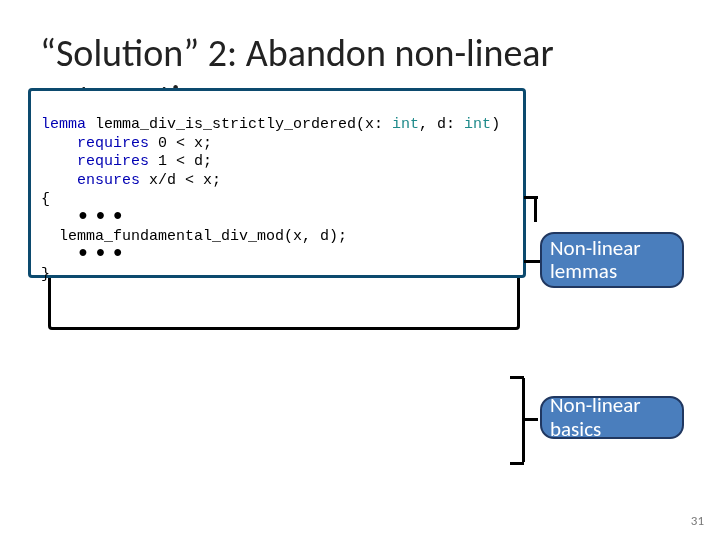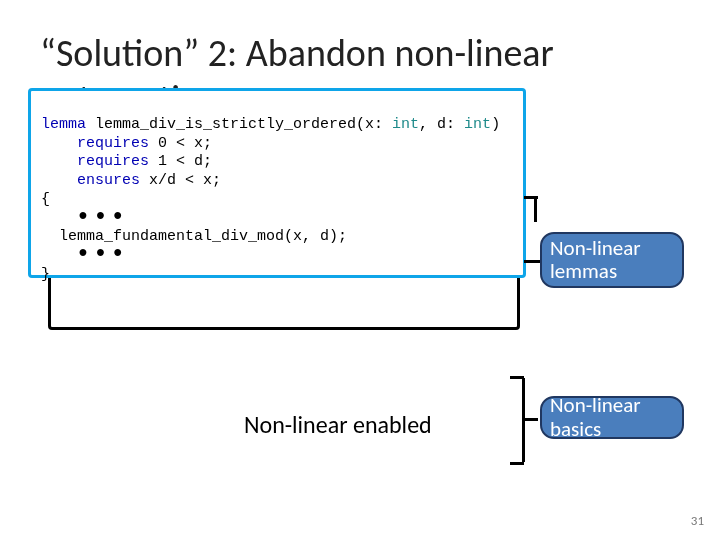--- a/index.html
+++ b/index.html
@@ -56,21 +56,21 @@
     margin-top: 2px;
   }
   
   .codebox-front {
     position: absolute;
     top: 88px;
     left: 28px;
     width: 498px;
     height: 190px;
     background: #fff;
-    border: 3px solid #0ea5e9;
+    border: 3px solid #0c4a6e;
     border-radius: 4px;
     font-family: Consolas, "Courier New", monospace;
     font-size: 15px;
     line-height: 1.25;
     padding: 6px 10px;
     white-space: pre;
     color: #000;
   }
   .kw { color: #0000b3; }
   .ty { color: #1e8a8a; }
@@ -183,21 +183,20 @@
 <span>}</span></div>
 
 
   <div class="line l-top-h"></div>
   <div class="line l-top-v"></div>
   <div class="line l-mid-h"></div>
 
   <div class="pill pill-lemmas">Non-linear lemmas</div>
   <div class="pill pill-basics">Non-linear basics</div>
 
-  <div class="enabled-label">Non-linear enabled</div>
 
   <div class="brace">
     <div class="bv"></div>
       <div class="bt"></div>
       <div class="bb"></div>
       <div class="bm"></div>
   </div>
 
   <div class="pagenum">31</div>
 

